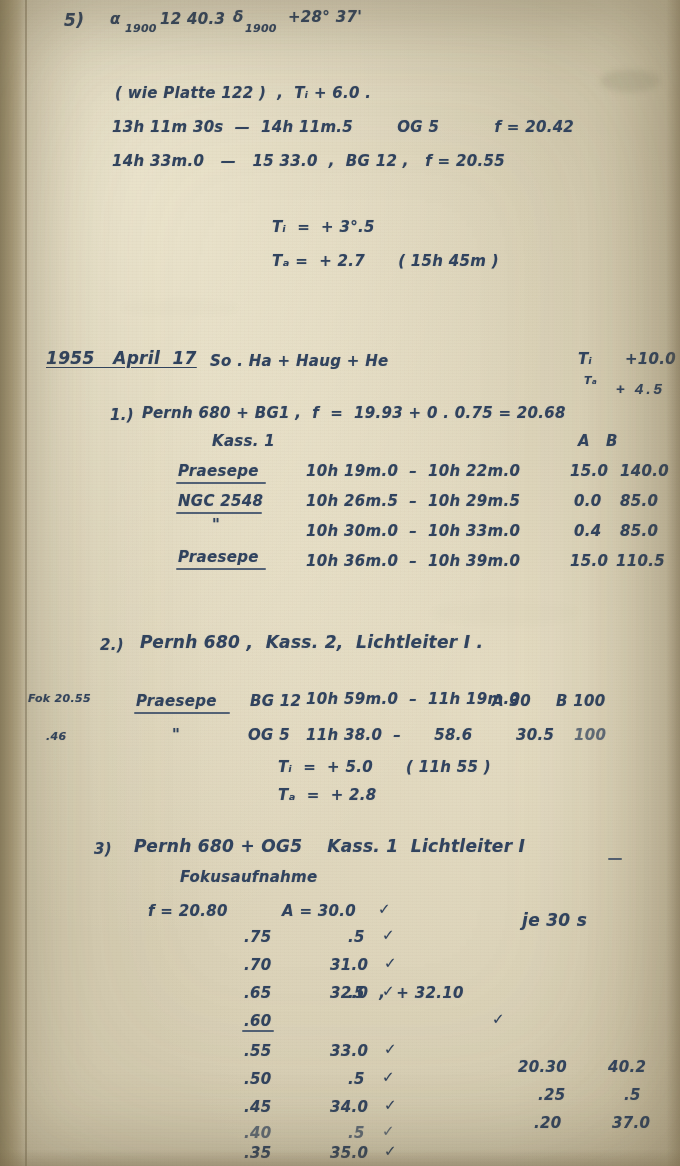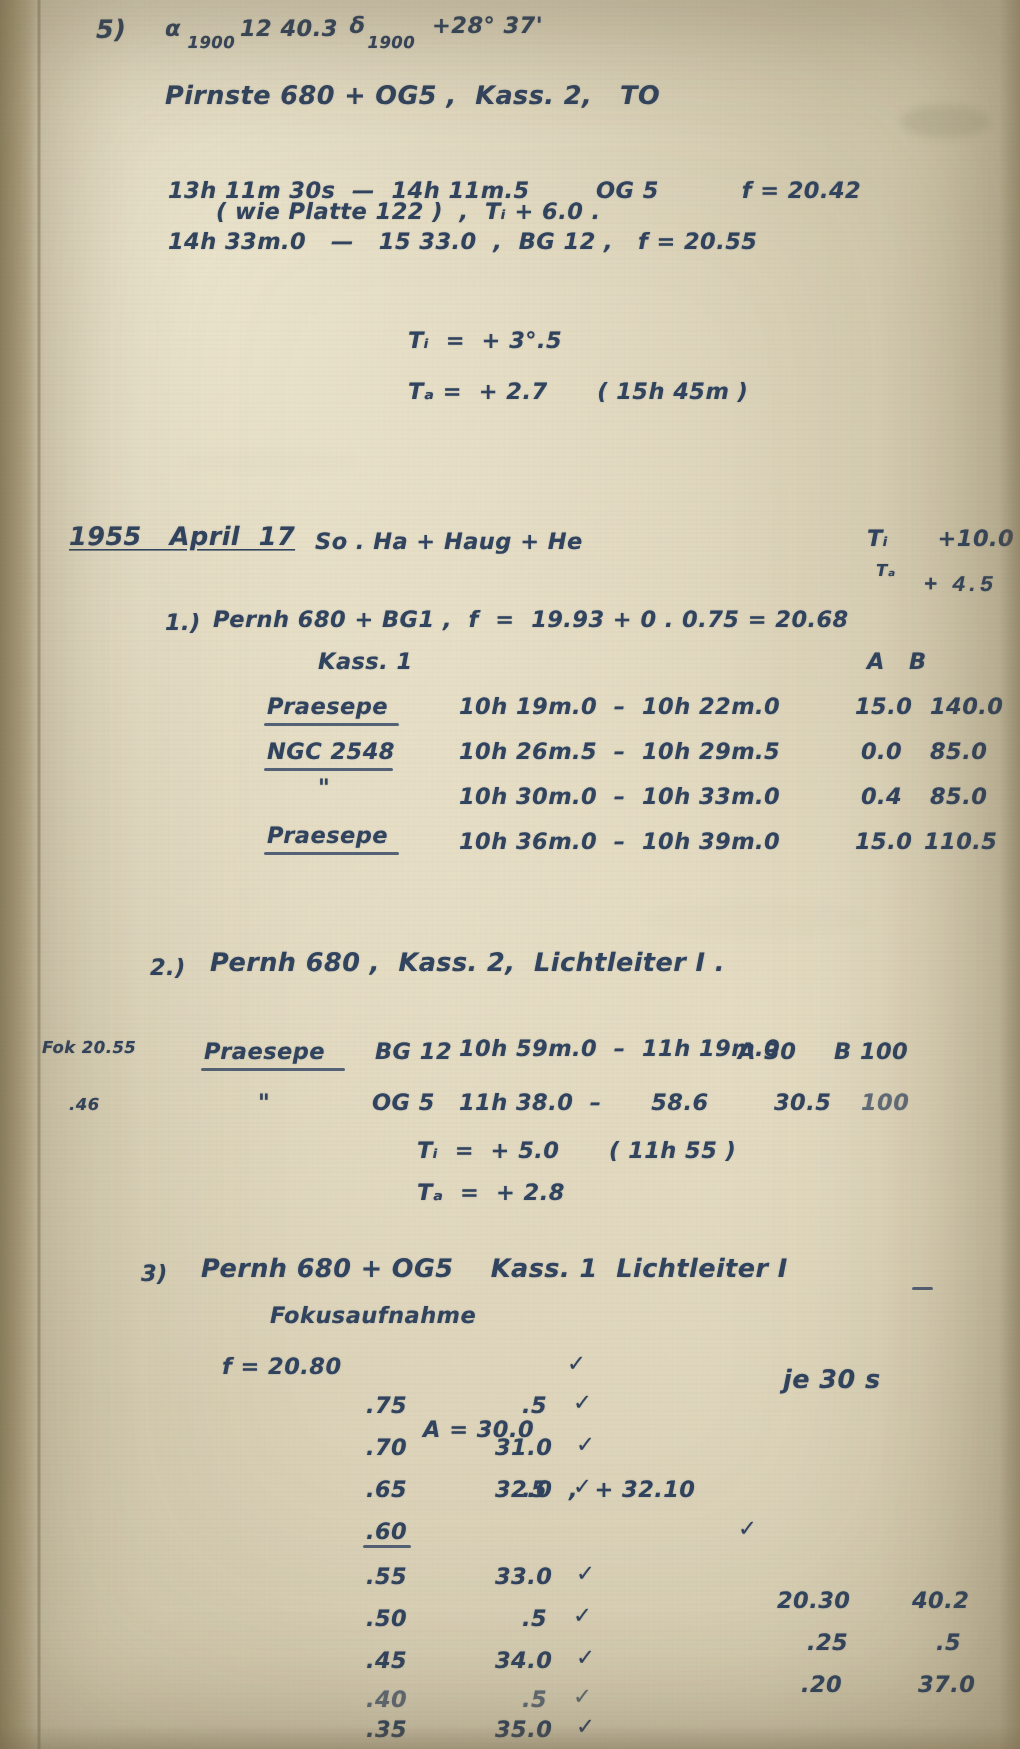--- a/index.html
+++ b/index.html
@@ -108,22 +108,21 @@
 
   <div class="ink hand lg" style="left:64px; top:10px;">5)</div>
 
   <div class="ink hand md" style="left:110px; top:10px;">α</div>
   <div class="ink hand xs" style="left:125px; top:22px;">1900</div>
   <div class="ink hand md" style="left:160px; top:10px;">12 40.3</div>
   <div class="ink hand md" style="left:233px; top:8px;">δ</div>
   <div class="ink hand xs" style="left:245px; top:22px;">1900</div>
   <div class="ink hand md" style="left:288px; top:8px;">+28° 37'</div>
 
-  <div class="ink hand lg" style="left:110px; top:54px;">Pirnste 680 + OG5 ,  Kass. 2,   TO</div>
-  <div class="ink hand md" style="left:144px; top:84px;margin-top:48px;">( wie Platte 122 )  ,  Tᵢ + 6.0 .</div>
+  <div class="ink hand md" style="left:115px; top:84px;">( wie Platte 122 )  ,  Tᵢ + 6.0 .</div>
   <div class="ink hand md" style="left:112px; top:118px;">13h 11m 30s  —  14h 11m.5        OG 5          f = 20.42</div>
   <div class="ink hand md" style="left:112px; top:152px;">14h 33m.0   —   15 33.0  ,  BG 12 ,   f = 20.55</div>
 
   <div class="ink hand md" style="left:272px; top:218px;">Tᵢ  =  + 3°.5</div>
   <div class="ink hand md" style="left:272px; top:252px;">Tₐ =  + 2.7      ( 15h 45m )</div>
 
   <div class="ink hand lg u" style="left:46px; top:348px;">1955   April  17</div>
   <div class="ink hand md" style="left:210px; top:352px;">So . Ha + Haug + He</div>
   <div class="ink hand md" style="left:578px; top:350px;">Tᵢ</div>
   <div class="ink hand md" style="left:625px; top:350px;">+10.0</div>
@@ -181,21 +180,21 @@
   <div class="ink hand md" style="left:278px; top:758px;">Tᵢ  =  + 5.0      ( 11h 55 )</div>
   <div class="ink hand md" style="left:278px; top:786px;">Tₐ  =  + 2.8</div>
 
   <div class="ink hand md" style="left:94px; top:840px;">3)</div>
   <div class="ink hand lg" style="left:134px; top:836px;">Pernh 680 + OG5    Kass. 1  Lichtleiter I</div>
   <div class="underline-bar" style="left:608px; top:858px; width:14px;"></div>
   <div class="ink hand md" style="left:180px; top:868px;">Fokusaufnahme</div>
   <div class="ink hand lg" style="left:522px; top:910px;">je 30 s</div>
 
   <div class="ink hand md" style="left:148px; top:902px;font-style:italic;">f = 20.80</div>
-  <div class="ink hand md" style="left:282px; top:902px;margin-top:42px;">A = 30.0</div>
+  <div class="ink hand md" style="left:282px; top:902px;">A = 30.0</div>
   <div class="ink hand md" style="left:378px; top:900px;">✓</div>
 
   <div class="ink hand md" style="left:244px; top:928px;">.75</div>
   <div class="ink hand md" style="left:348px; top:928px;">.5</div>
   <div class="ink hand md" style="left:382px; top:926px;">✓</div>
 
   <div class="ink hand md" style="left:244px; top:956px;">.70</div>
   <div class="ink hand md" style="left:330px; top:956px;">31.0</div>
   <div class="ink hand md" style="left:384px; top:954px;">✓</div>
 

